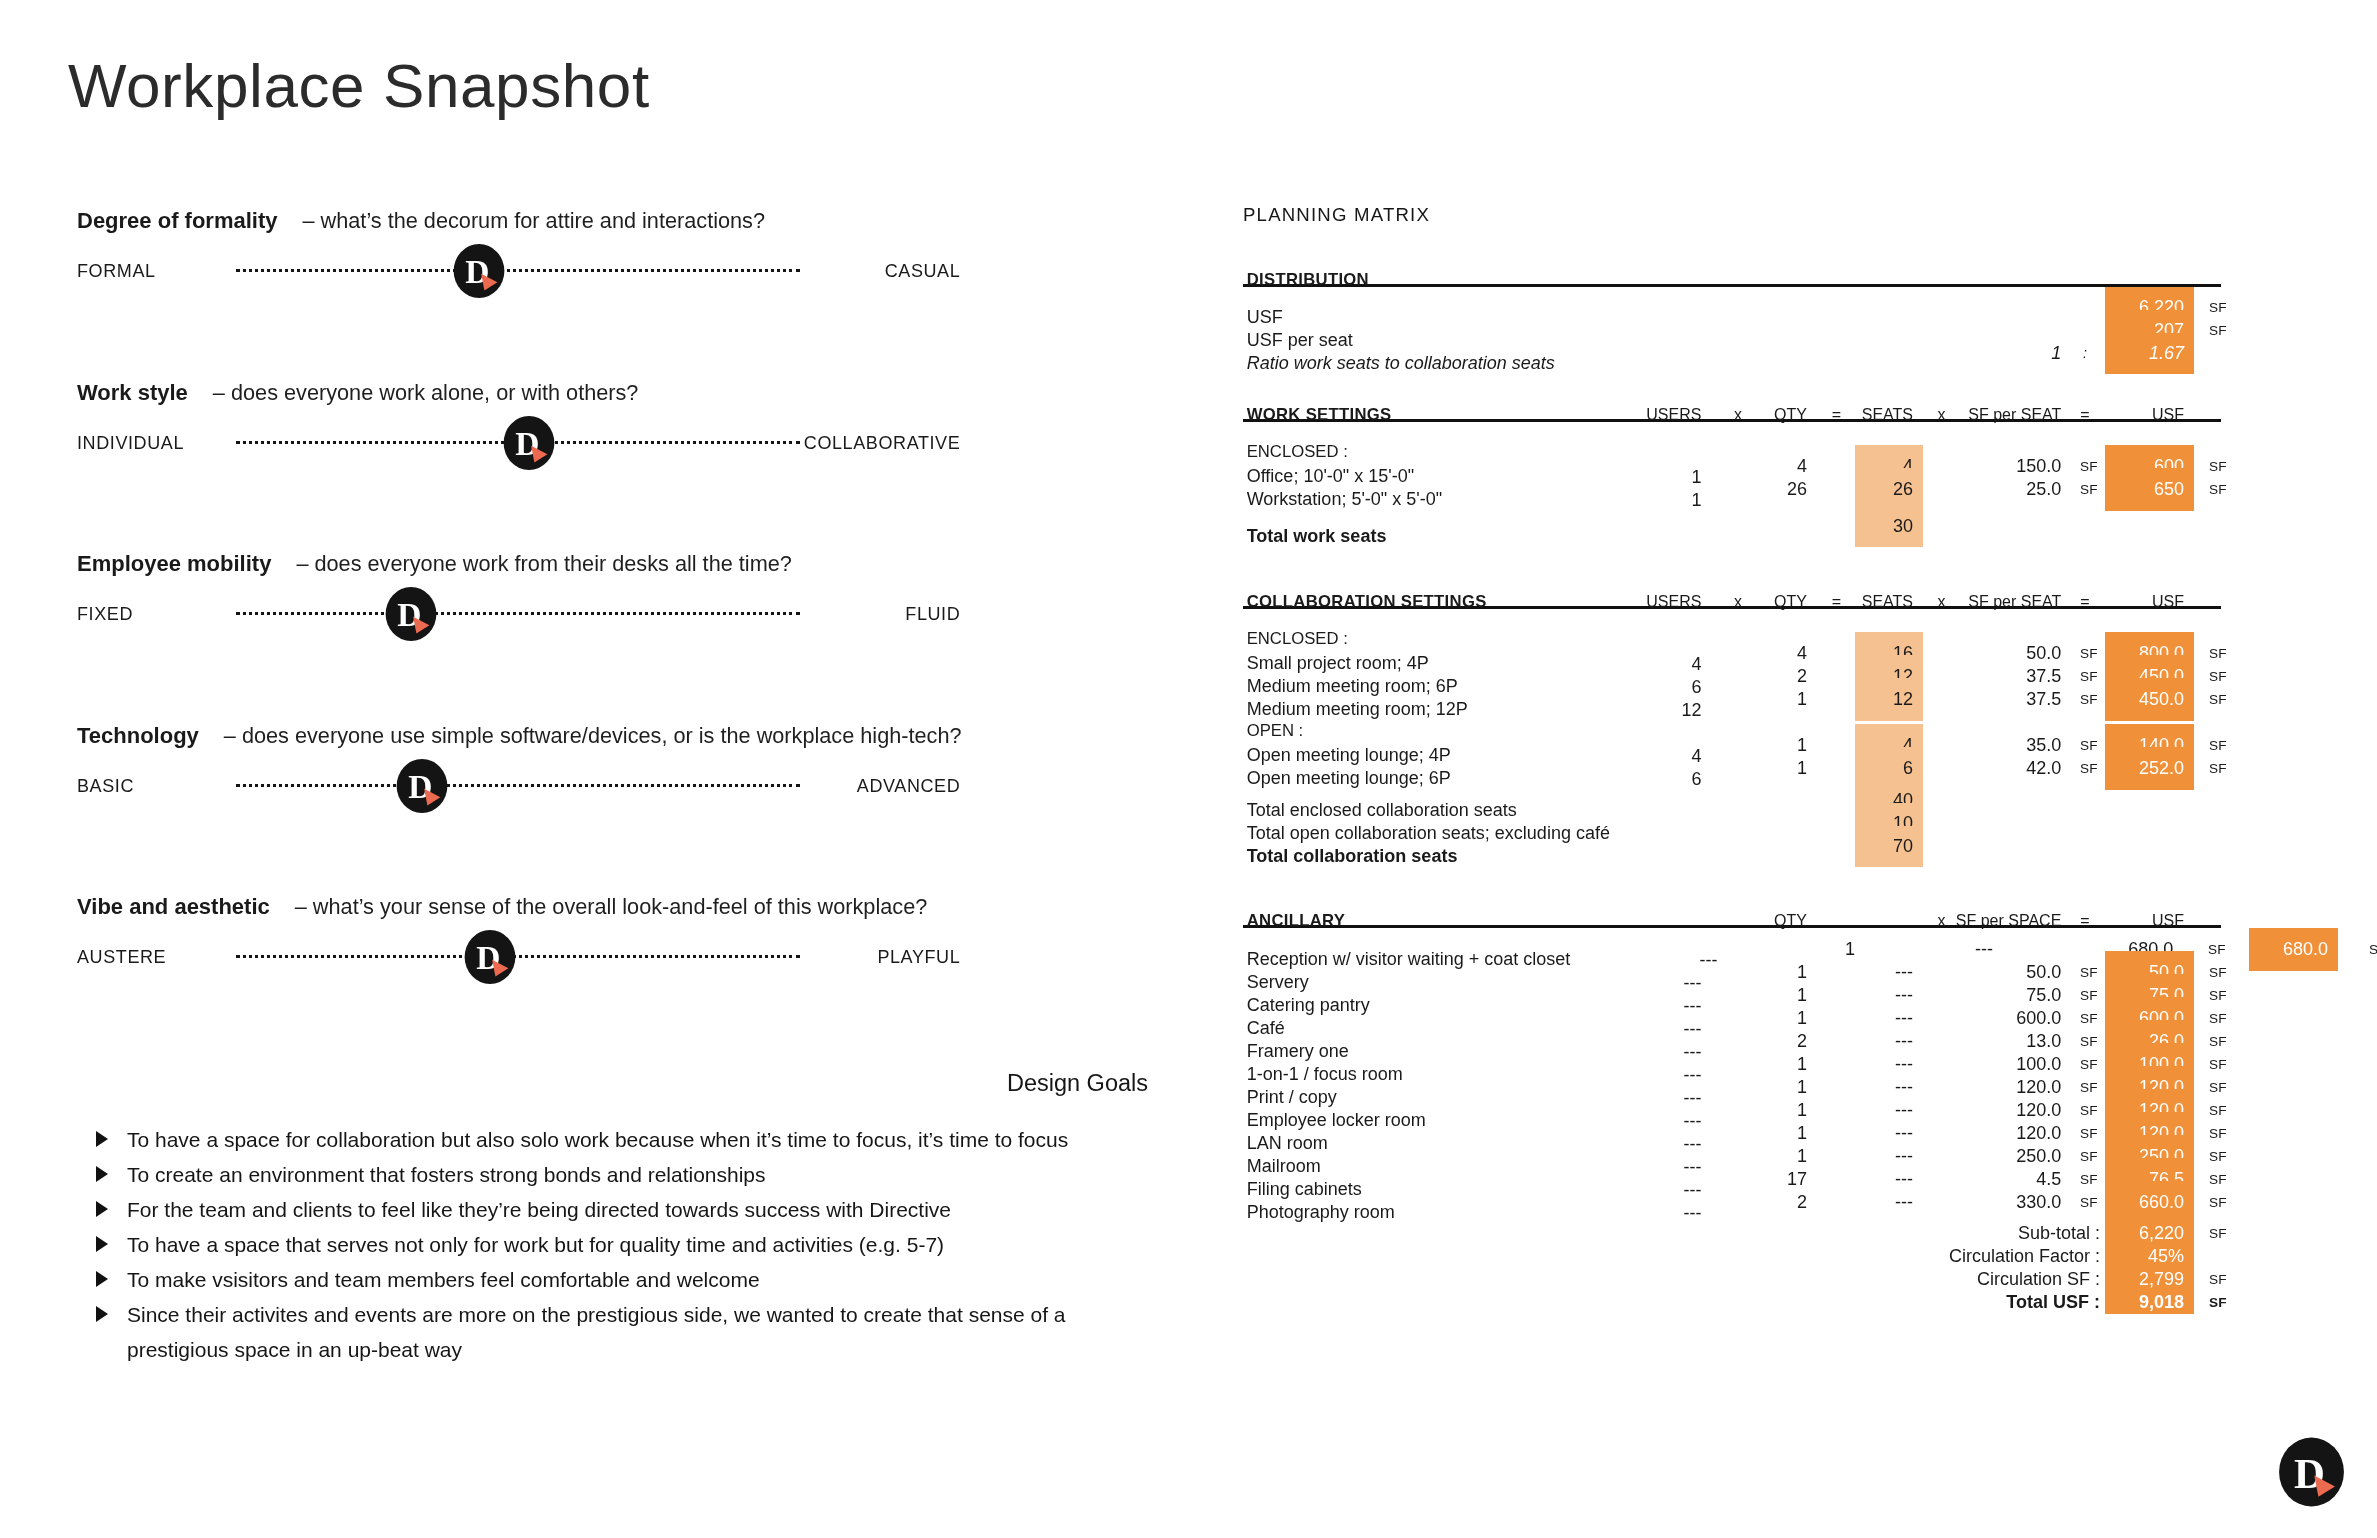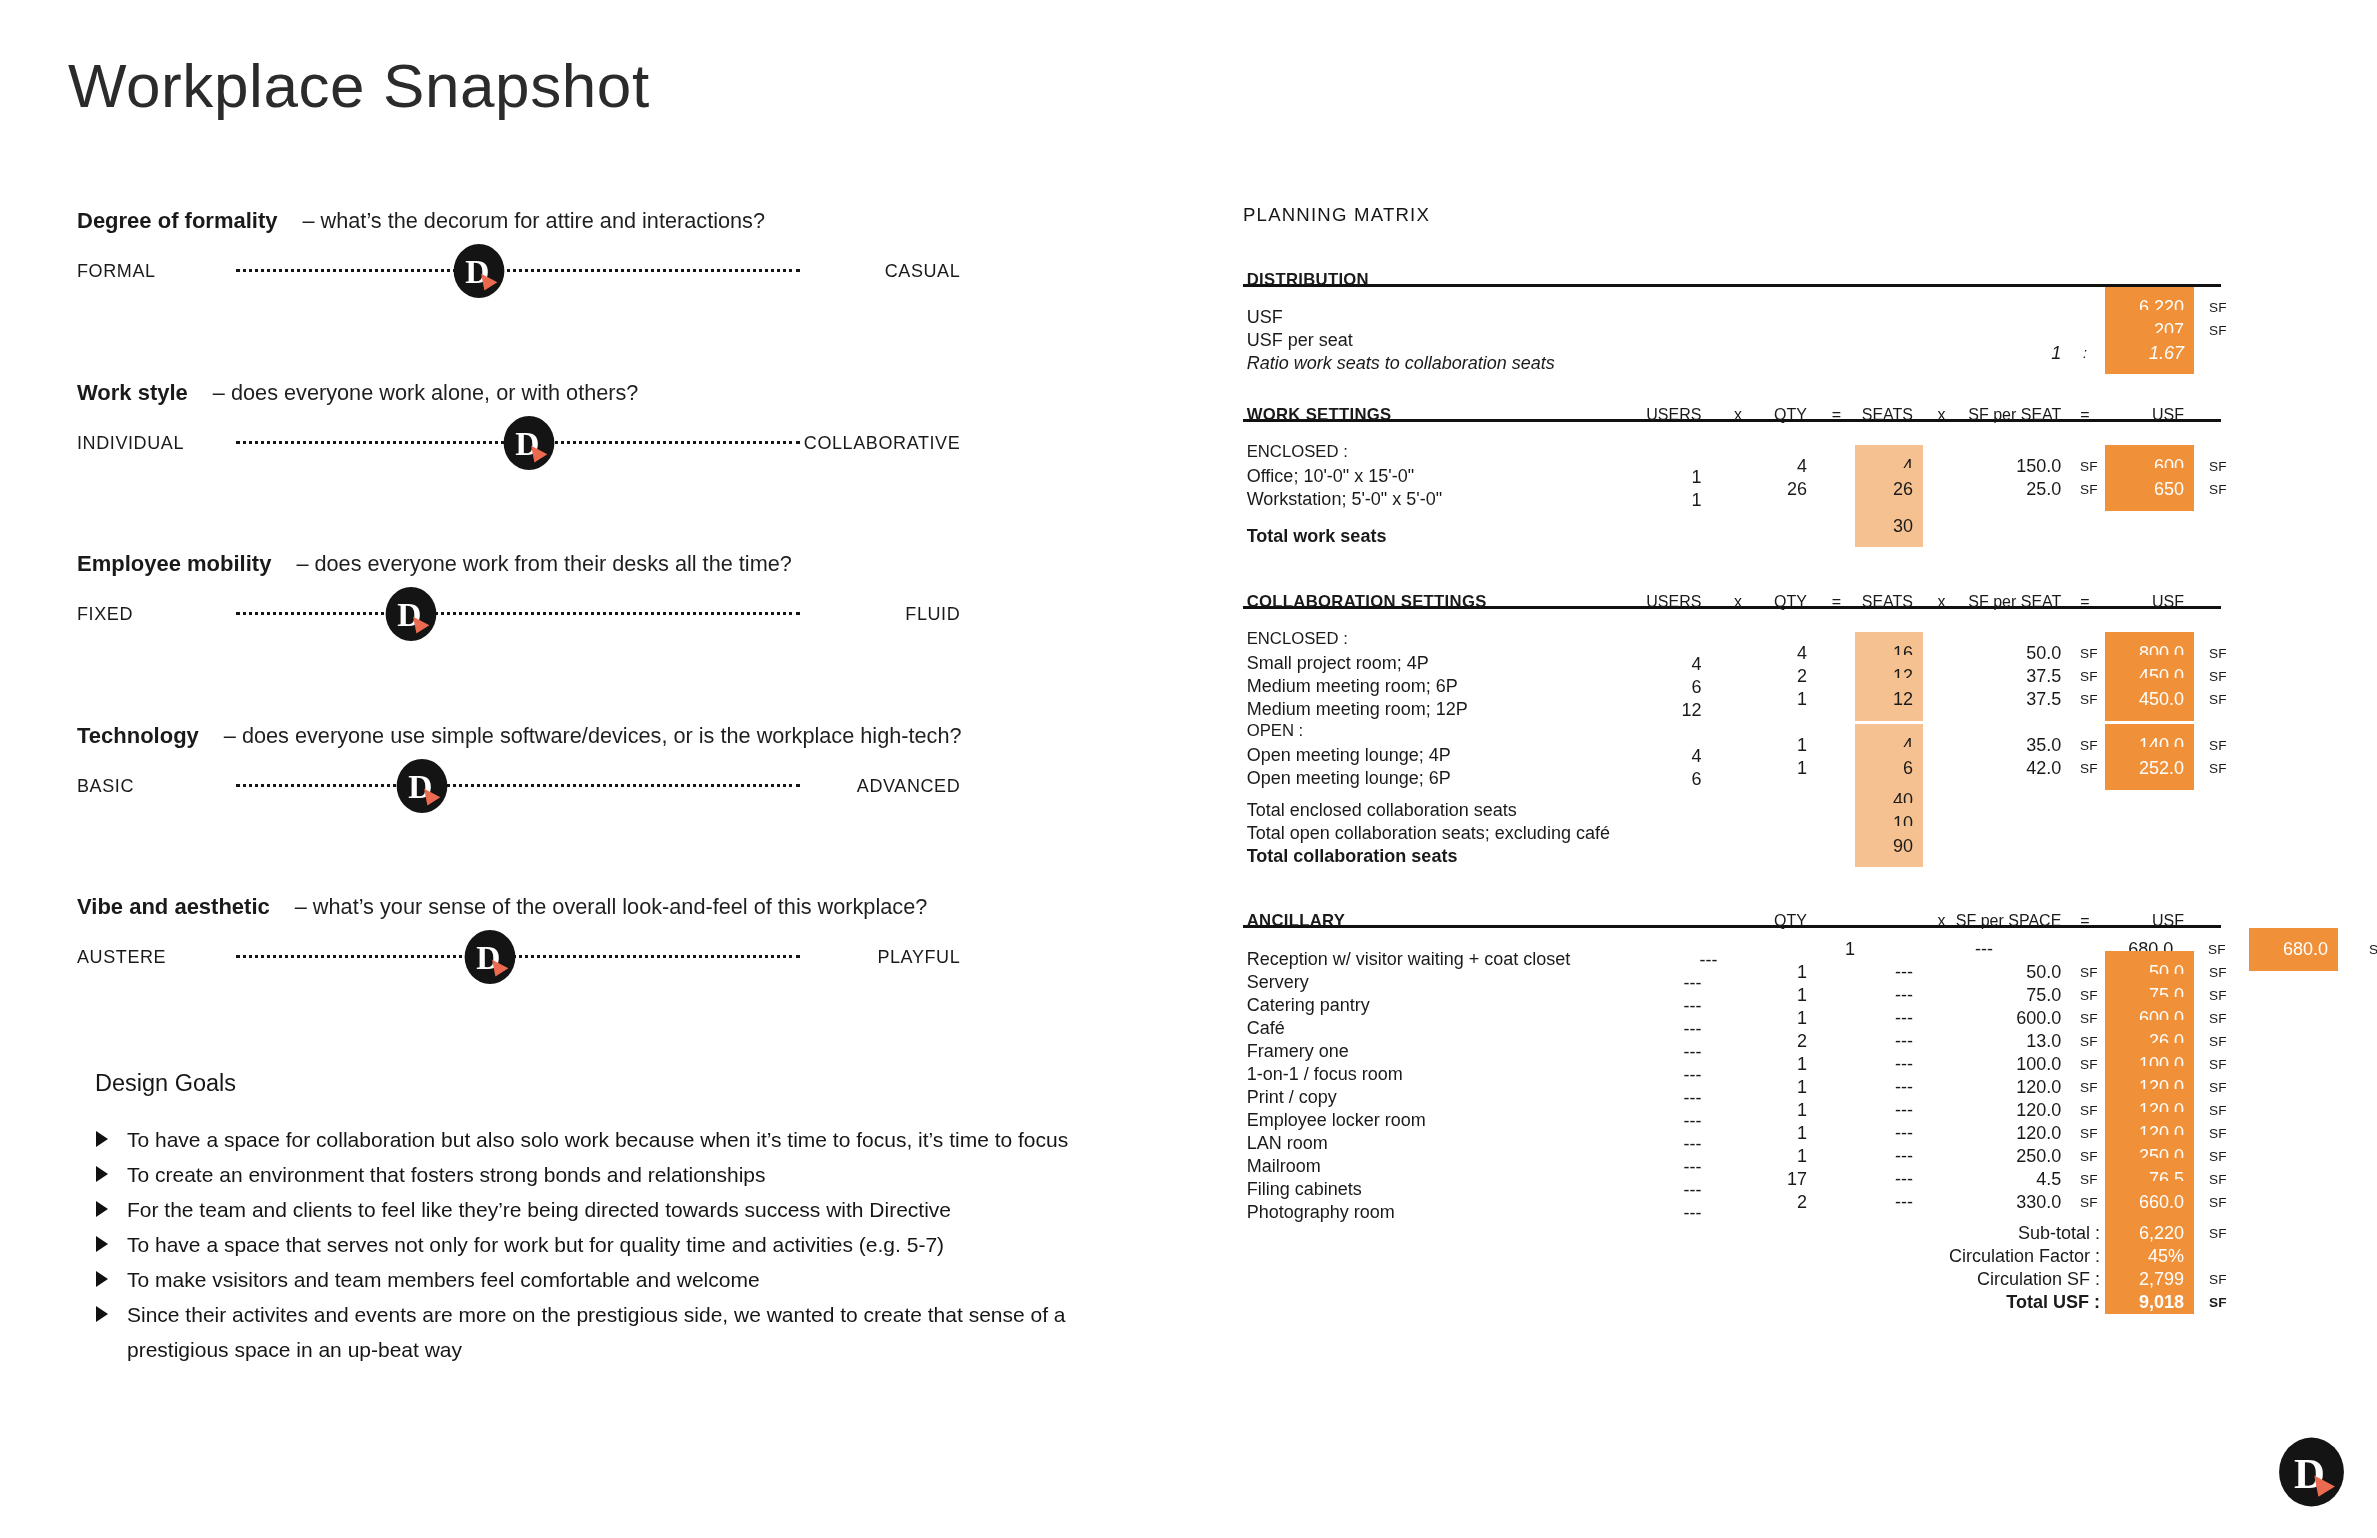--- a/index.html
+++ b/index.html
@@ -18,21 +18,21 @@
   .slider-name{font-weight:bold;font-size:22px;white-space:nowrap;}
   .slider-q{font-size:21.7px;color:#1f1f1f;white-space:nowrap;}
   .scale{position:absolute;left:0;top:38px;right:0;height:50px;}
   .ep-left{position:absolute;left:0;top:50%;transform:translateY(-50%);font-size:18px;letter-spacing:0.6px;}
   .ep-right{position:absolute;right:3.7px;top:50%;transform:translateY(-50%);font-size:18px;letter-spacing:0.6px;}
   .dotline{position:absolute;left:159px;width:564px;top:23px;height:0;border-top:3.7px dotted #151515;}
   .marker{position:absolute;top:25px;width:54px;height:57px;transform:translate(-50%,-50%);}
   .marker svg,.footer-logo svg{display:block;width:100%;height:100%;}
   
   .goals{position:absolute;left:95px;top:1070px;width:1053px;}
-  .goals-title{font-size:23.5px;color:#161616;}
+  .goals-title{font-size:23.5px;color:#161616;text-align:right;}
   .goals-list{list-style:none;margin:25px 0 0 0;padding:0;width:1046px;}
   .goals-list li{position:relative;padding-left:32px;font-size:21px;line-height:35px;color:#161616;}
   .tri{position:absolute;left:1.2px;top:9.3px;width:0;height:0;
        border-left:12.4px solid #111;border-top:8px solid transparent;border-bottom:8px solid transparent;}
   
   .matrix{position:absolute;left:1243px;top:204px;width:978px;height:1114px;}
   .pm-title{font-size:18.6px;letter-spacing:1.2px;color:#161616;}
   .sec{position:absolute;left:0;width:978px;}
   .grid{display:grid;grid-template-columns:415px 62px 36px 62px 37px 68px 37px 105px 40px 89px 28px;}
   .sec-head{height:21px;align-items:end;padding-bottom:2.5px;font-size:16px;}
@@ -372,21 +372,21 @@
             <div class="c c-unit"></div>
             <div class="c c-right c-usf"></div>
             <div class="c c-unit"></div>
           </div>
           <div class="grid row" style="height: 23px;">
             <div class="c c-label b">Total collaboration seats</div>
             <div class="c c-right c-users"></div>
             <div class="c c-center c-sym"></div>
             <div class="c c-right c-qty"></div>
             <div class="c c-center c-sym"></div>
-            <div class="c c-right c-seats peach">90</div>
+            <div class="c c-right c-seats peach">70</div>
             <div class="c c-center c-sym"></div>
             <div class="c c-right c-sfv"></div>
             <div class="c c-unit"></div>
             <div class="c c-right c-usf"></div>
             <div class="c c-unit"></div>
           </div>
         </div>
         <div class="sec" style="top: 697px;">
           <div class="grid sec-head">
             <div class="c c-label sec-title">ANCILLARY</div>

